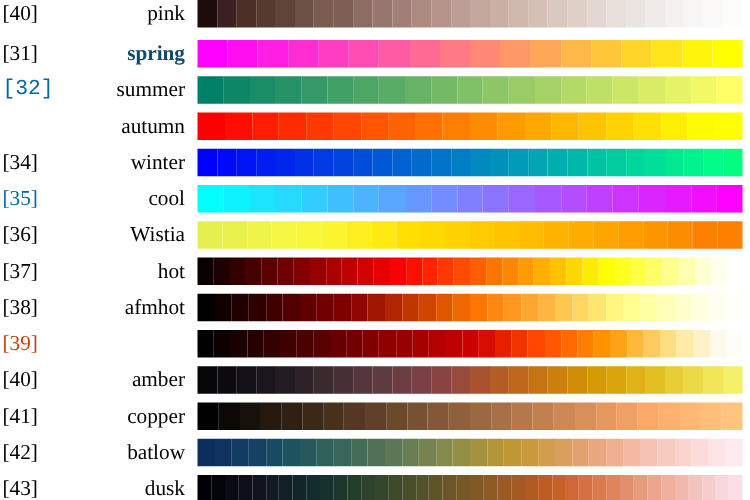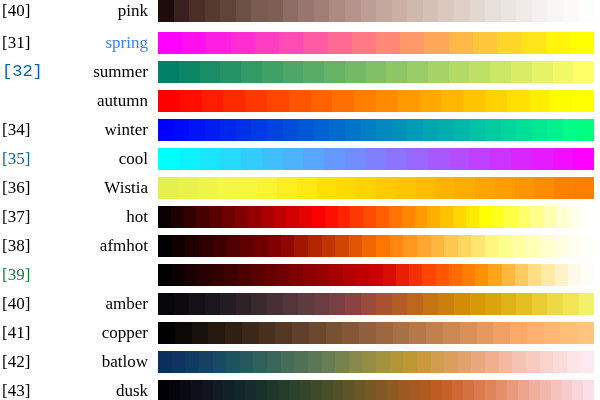--- a/index.html
+++ b/index.html
@@ -106,21 +106,21 @@
         <div class="cmap-swatch" style="background: rgb(235, 229, 226);"></div>
         <div class="cmap-swatch" style="background: rgb(240, 235, 233);"></div>
         <div class="cmap-swatch" style="background: rgb(244, 241, 239);"></div>
         <div class="cmap-swatch" style="background: rgb(248, 246, 245);"></div>
         <div class="cmap-swatch" style="background: rgb(251, 250, 249);"></div>
         <div class="cmap-swatch" style="background: rgb(253, 253, 252);"></div>
       </div>
     </div>
     <div class="cmap-row" style="top: 32px;">
       <div class="cmap-index" style="color: rgb(0, 0, 0);">[31]</div>
-      <div class="cmap-label" style="color: #3b82f6;">spring</div>
+      <div class="cmap-label" style="color: #0c4a6e; font-weight: bold;">spring</div>
       <div class="cmap-bar" style="left: 158px; width: 436px; height: 22px;">
         <div class="cmap-swatch" style="background: rgb(255, 0, 255);"></div>
         <div class="cmap-swatch" style="background: rgb(255, 15, 240);"></div>
         <div class="cmap-swatch" style="background: rgb(255, 30, 225);"></div>
         <div class="cmap-swatch" style="background: rgb(255, 45, 210);"></div>
         <div class="cmap-swatch" style="background: rgb(255, 61, 194);"></div>
         <div class="cmap-swatch" style="background: rgb(255, 76, 179);"></div>
         <div class="cmap-swatch" style="background: rgb(255, 91, 164);"></div>
         <div class="cmap-swatch" style="background: rgb(255, 106, 149);"></div>
         <div class="cmap-swatch" style="background: rgb(255, 122, 133);"></div>
@@ -348,21 +348,21 @@
         <div class="cmap-swatch" style="background: rgb(255, 255, 144);"></div>
         <div class="cmap-swatch" style="background: rgb(255, 255, 164);"></div>
         <div class="cmap-swatch" style="background: rgb(255, 255, 184);"></div>
         <div class="cmap-swatch" style="background: rgb(255, 255, 204);"></div>
         <div class="cmap-swatch" style="background: rgb(255, 255, 224);"></div>
         <div class="cmap-swatch" style="background: rgb(255, 255, 240);"></div>
         <div class="cmap-swatch" style="background: rgb(255, 255, 250);"></div>
       </div>
     </div>
     <div class="cmap-row" style="top: 264px;">
-      <div class="cmap-index" style="color: #15803d;">[39]</div>
+      <div class="cmap-index" style="color: #c2410c;">[39]</div>
       <div class="cmap-bar" style="left: 158px; width: 436px; height: 22px;">
         <div class="cmap-swatch" style="background: rgb(0, 0, 0);"></div>
         <div class="cmap-swatch" style="background: rgb(13, 0, 0);"></div>
         <div class="cmap-swatch" style="background: rgb(26, 0, 0);"></div>
         <div class="cmap-swatch" style="background: rgb(38, 0, 0);"></div>
         <div class="cmap-swatch" style="background: rgb(51, 0, 0);"></div>
         <div class="cmap-swatch" style="background: rgb(64, 0, 0);"></div>
         <div class="cmap-swatch" style="background: rgb(77, 0, 0);"></div>
         <div class="cmap-swatch" style="background: rgb(89, 0, 0);"></div>
         <div class="cmap-swatch" style="background: rgb(102, 0, 0);"></div>

